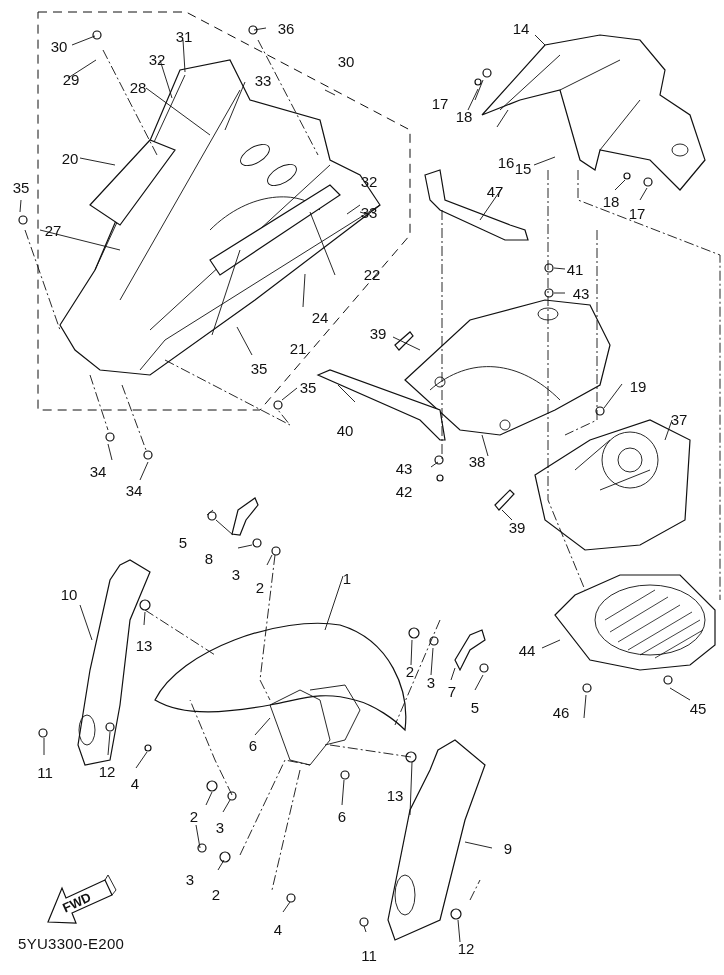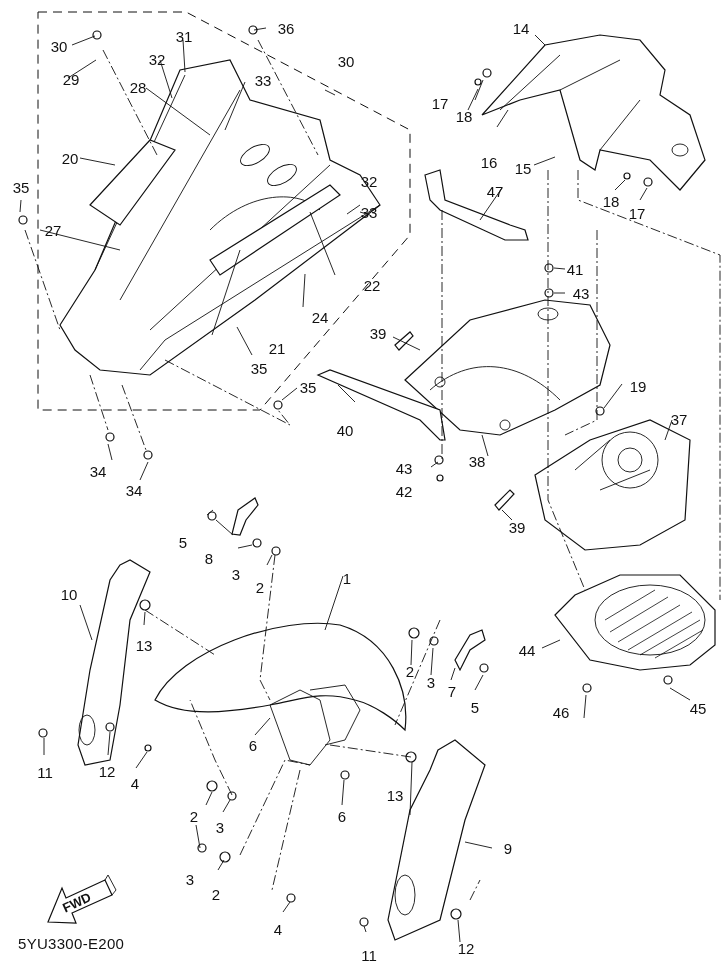--- a/index.html
+++ b/index.html
@@ -239,29 +239,29 @@
   <span class="lbl" style="left:508px;top:848px">9</span>
   <span class="lbl" style="left:69px;top:594px">10</span>
   <span class="lbl" style="left:45px;top:772px">11</span>
   <span class="lbl" style="left:369px;top:955px">11</span>
   <span class="lbl" style="left:107px;top:771px">12</span>
   <span class="lbl" style="left:466px;top:948px">12</span>
   <span class="lbl" style="left:144px;top:645px">13</span>
   <span class="lbl" style="left:395px;top:795px">13</span>
   <span class="lbl" style="left:521px;top:28px">14</span>
   <span class="lbl" style="left:523px;top:168px">15</span>
-  <span class="lbl" style="left:489px;top:162px">16</span>
+  <span class="lbl" style="left:506px;top:162px">16</span>
   <span class="lbl" style="left:440px;top:103px">17</span>
   <span class="lbl" style="left:637px;top:213px">17</span>
   <span class="lbl" style="left:464px;top:116px">18</span>
   <span class="lbl" style="left:611px;top:201px">18</span>
   <span class="lbl" style="left:638px;top:386px">19</span>
   <span class="lbl" style="left:346px;top:61px">30</span>
-  <span class="lbl" style="left:277px;top:348px">21</span>
-  <span class="lbl" style="left:372px;top:285px">22</span>
+  <span class="lbl" style="left:298px;top:348px">21</span>
+  <span class="lbl" style="left:372px;top:274px">22</span>
   <span class="lbl" style="left:259px;top:368px">35</span>
   <span class="lbl" style="left:320px;top:317px">24</span>
   <span class="lbl" style="left:70px;top:158px">20</span>
   <span class="lbl" style="left:157px;top:59px">32</span>
   <span class="lbl" style="left:53px;top:230px">27</span>
   <span class="lbl" style="left:138px;top:87px">28</span>
   <span class="lbl" style="left:71px;top:79px">29</span>
   <span class="lbl" style="left:59px;top:46px">30</span>
   <span class="lbl" style="left:184px;top:36px">31</span>
   <span class="lbl" style="left:369px;top:181px">32</span>

